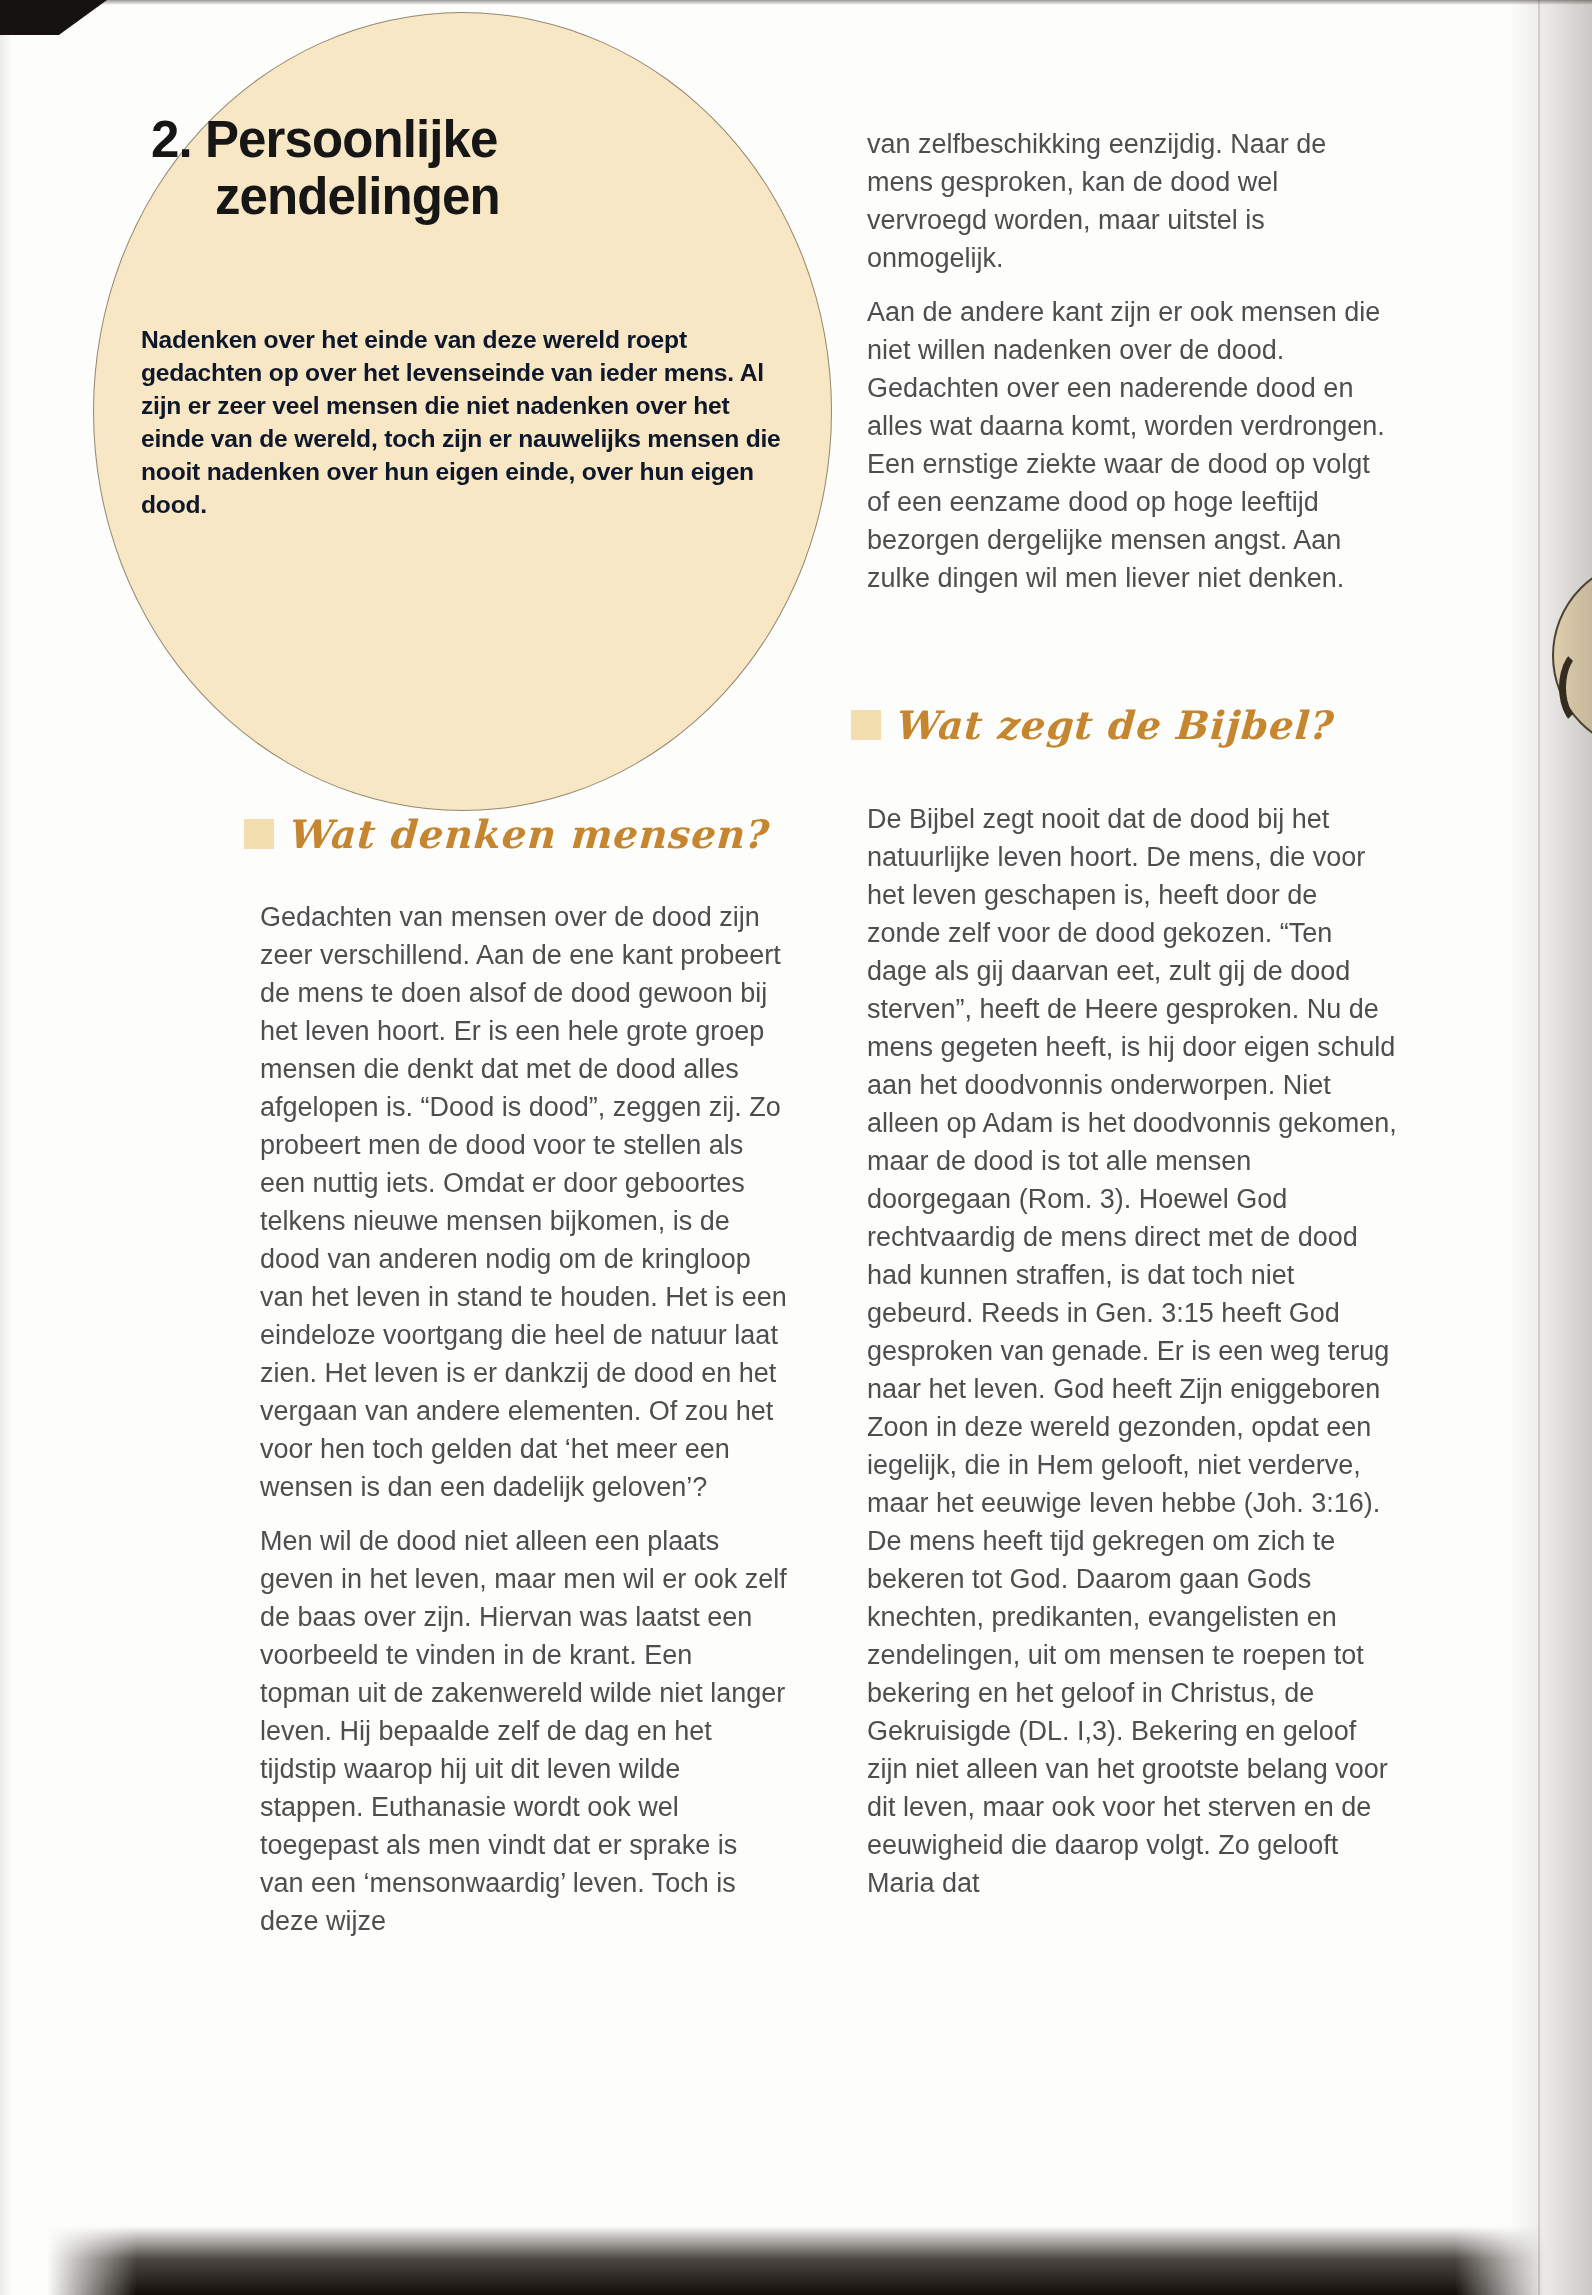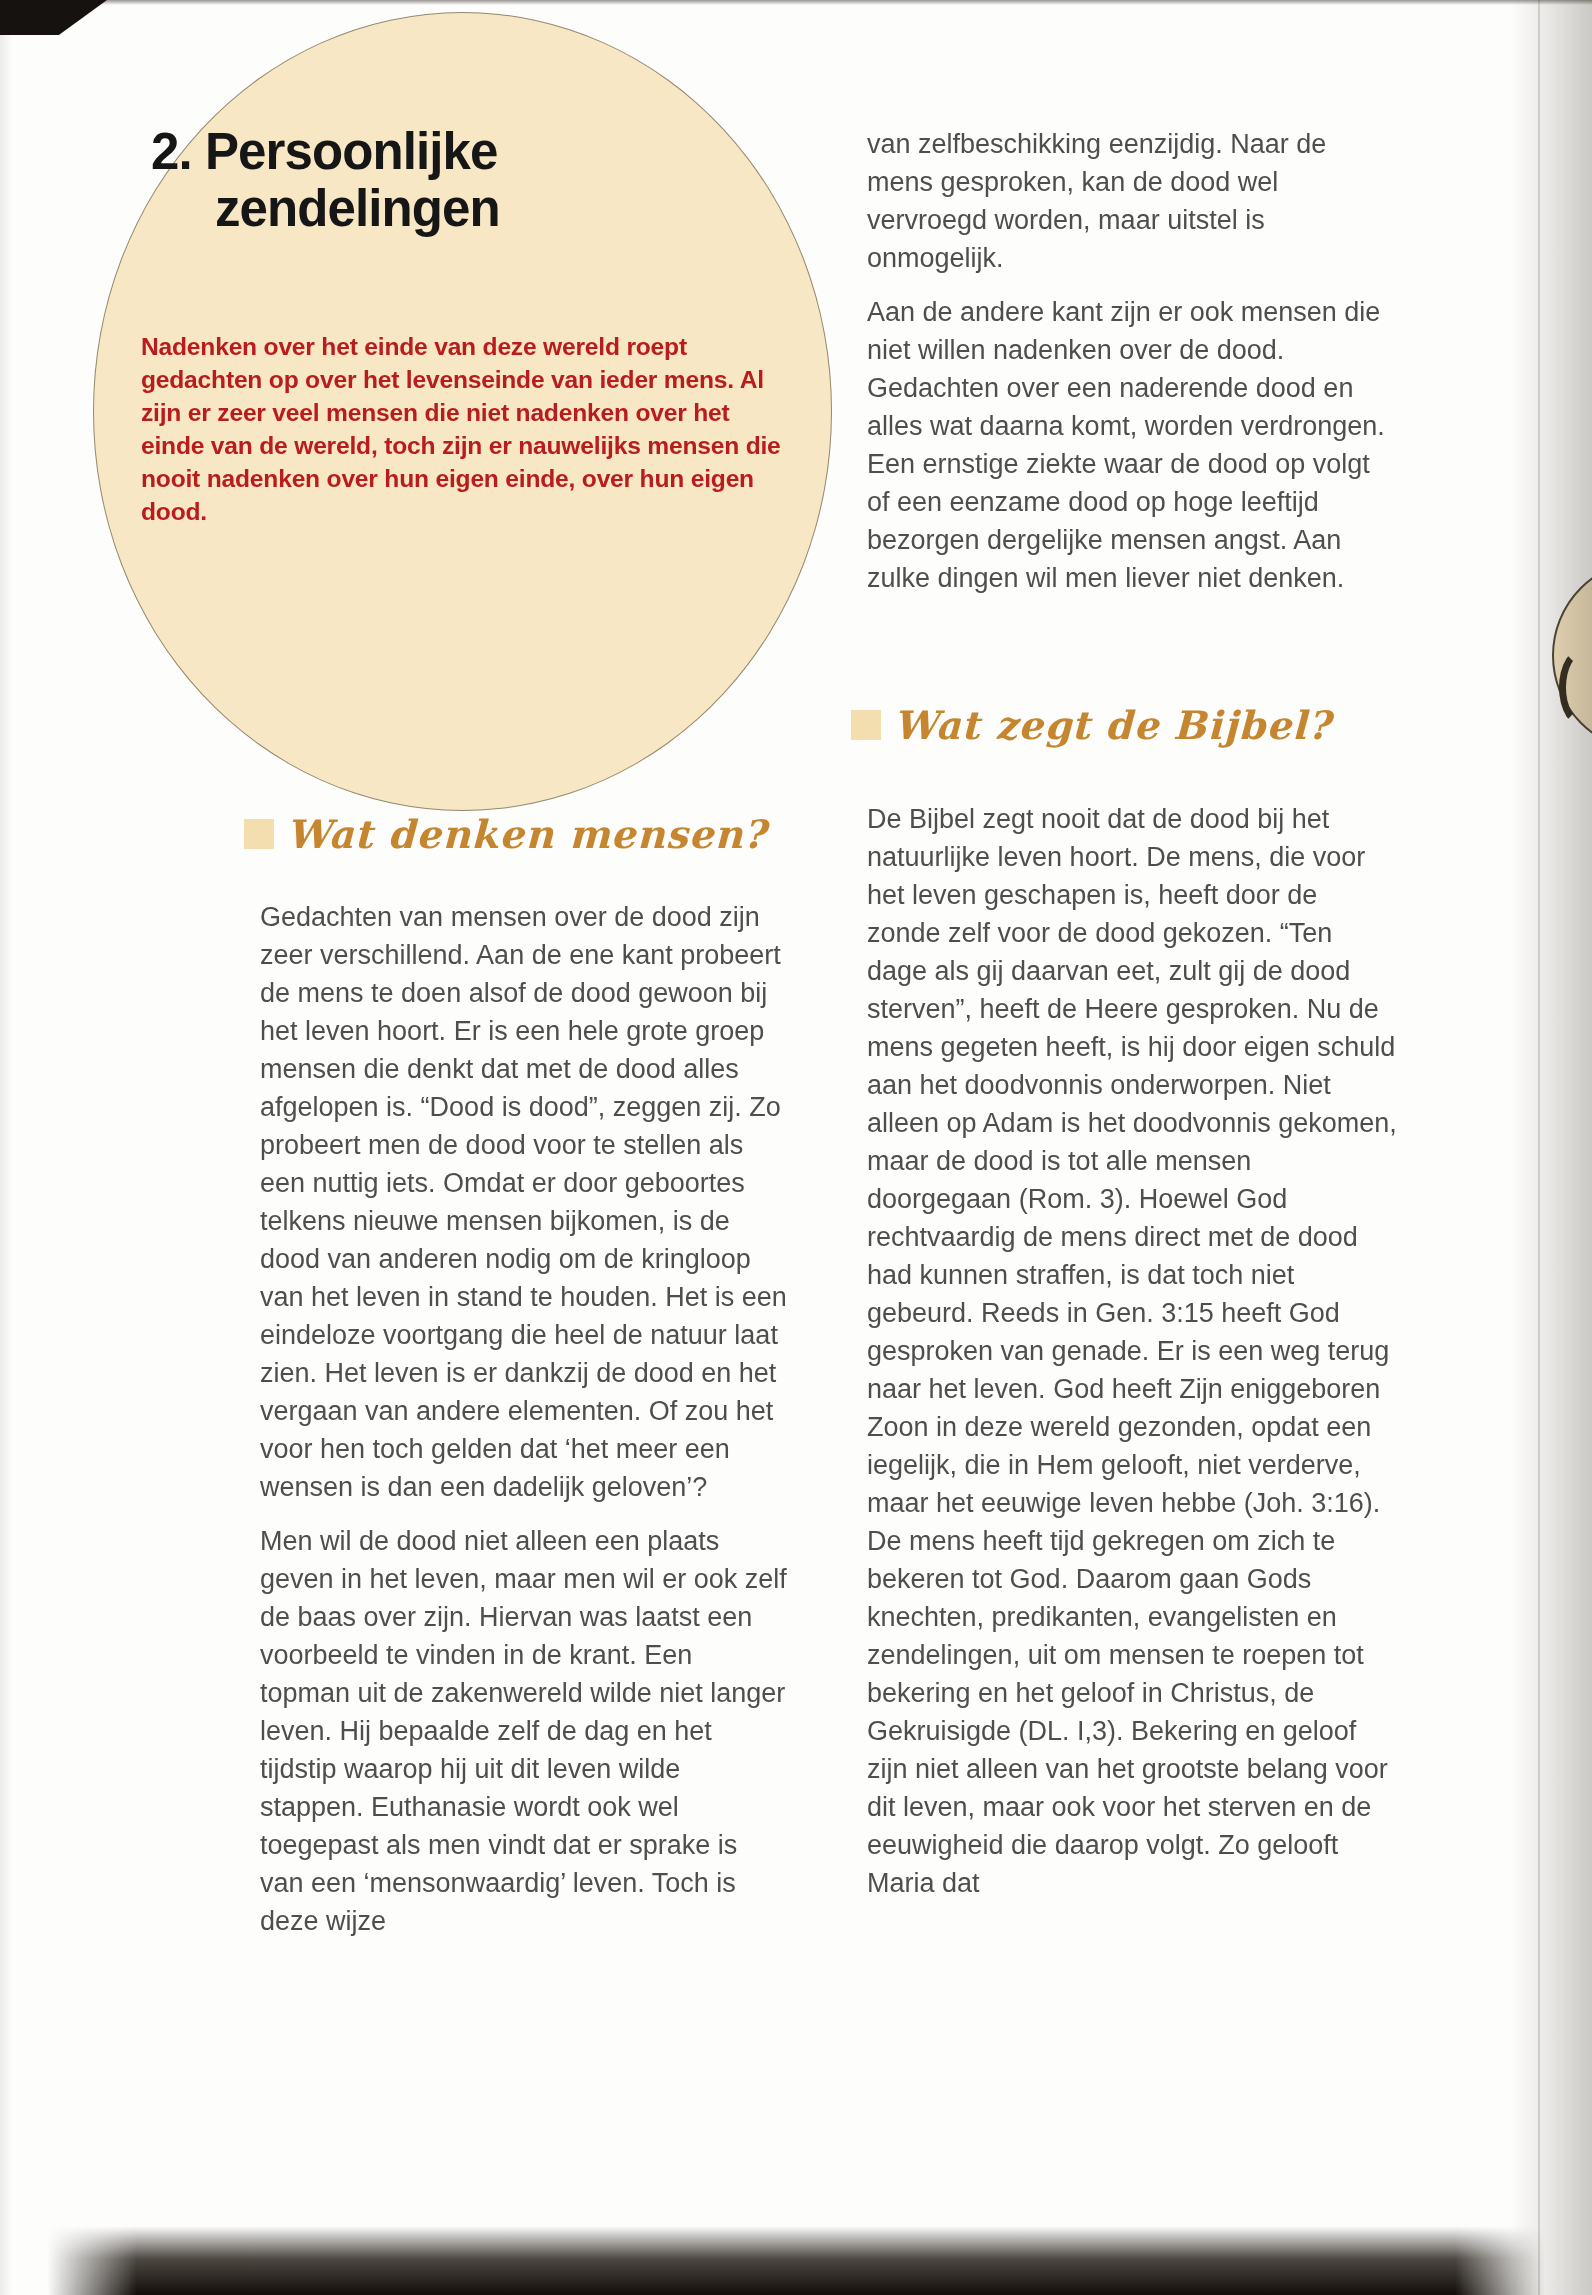--- a/index.html
+++ b/index.html
@@ -11,28 +11,28 @@
 
   
   .ellipse{
     position:absolute;left:93px;top:12px;width:739px;height:799px;
     border-radius:50%;
     background:#f7e7c5;
     border:1.7px solid rgba(70,58,40,0.55);
     box-sizing:border-box;
   }
   .chapter-title{
-    position:absolute;left:57px;top:76px;
+    position:absolute;left:57px;top:64px;
     font-size:51px;line-height:57px;font-weight:bold;color:#161616;
     letter-spacing:-0.9px;
   }
   .chapter-title .line2{display:block;padding-left:64px;}
   .intro{
-    position:absolute;left:47px;top:292px;width:644px;
-    font-size:24.6px;line-height:33px;font-weight:bold;color:#b91c1c;
+    position:absolute;left:47px;top:285px;width:644px;
+    font-size:24.6px;line-height:33px;font-weight:bold;color:#0f172a;
     letter-spacing:-0.2px;
   }
 
   
   .col-left{position:absolute;left:244px;top:805px;width:559px;}
   .lead{position:absolute;left:851px;top:109px;width:563px;}
   .col-right{position:absolute;left:851px;top:696px;width:563px;}
 
   .section-heading{display:flex;align-items:center;gap:15.5px;height:57px;margin-bottom:36px;}
   .col-right .section-heading{margin-bottom:47px;}

